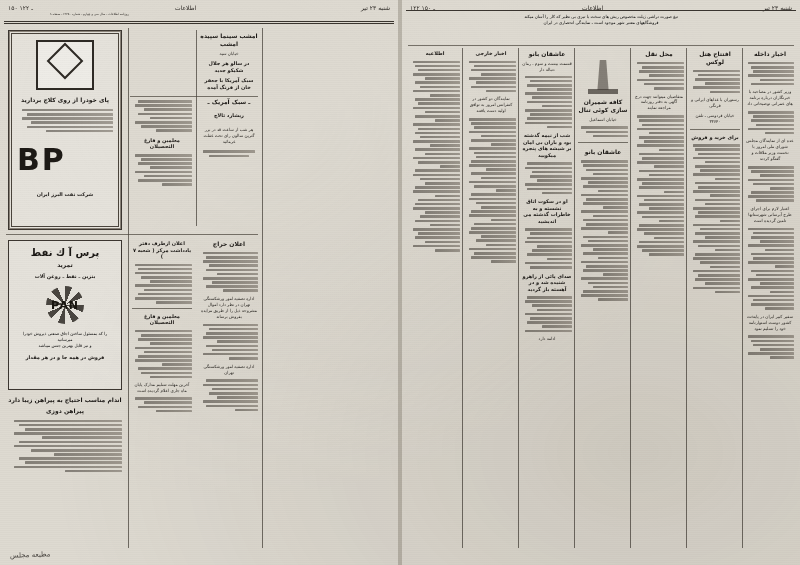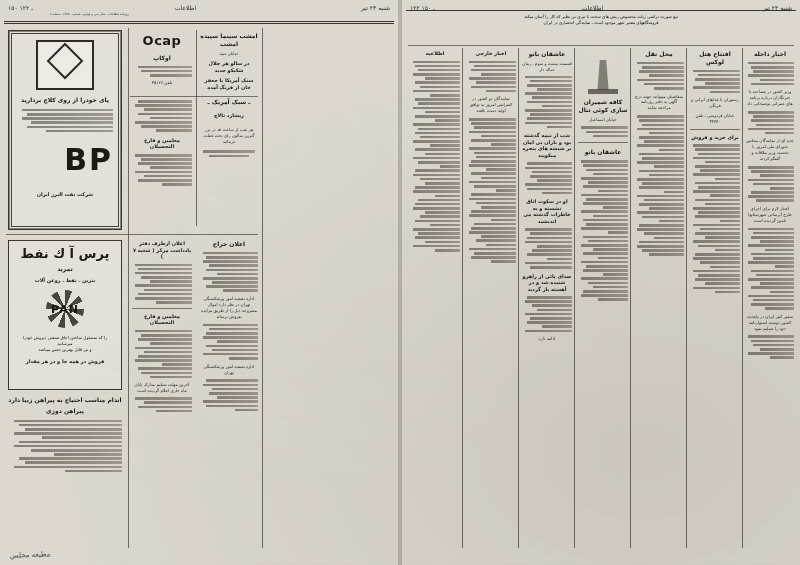--- a/index.html
+++ b/index.html
@@ -79,21 +79,21 @@
   .bp-shield{
     width:54px;height:46px;margin:0 auto;border:2px solid #2e2a25;
     position:relative;background:rgba(255,255,255,.35);
   }
   .bp-shield:before{
     content:"";position:absolute;left:50%;top:6px;transform:translateX(-50%) rotate(45deg);
     width:22px;height:22px;border:2px solid #2e2a25;
   }
   .bp-word{
     font-family:"DejaVu Sans", sans-serif;
-    font-weight:bold;font-size:30px;letter-spacing:2px;color:#1d1a16;text-align:right;
+    font-weight:bold;font-size:30px;letter-spacing:2px;color:#1d1a16;text-align:left;
   }
   .pan-logo{
     width:46px;height:40px;margin:0 auto;position:relative;
   }
   .pan-logo .star{
     position:absolute;left:50%;top:50%;transform:translate(-50%,-50%);
     width:38px;height:38px;background:
       conic-gradient(from 0deg,#2e2a25 0 6%, transparent 6% 12.5%,
                      #2e2a25 12.5% 18.5%, transparent 18.5% 25%,
                      #2e2a25 25% 31%, transparent 31% 37.5%,
@@ -161,30 +161,20 @@
             <div class="line w85"></div>
               <div class="line w90"></div>
               <div class="line w70"></div>
           </div>
           <div class="bp-word" style="margin-top:10px;">BP</div>
           <div class="hl xs" style="margin-top:14px;">شرکت نفت البرز ایران</div>
         </div>
       </div>
     </div>
 
-    <div class="col" style="left:132px;top:32px;width:60px;height:60px;">
-      <div class="ocap">Ocap</div>
-      <div class="hl sm" style="margin-top:3px;">اوکاپ</div>
-      <div class="body-lines" style="margin-top:4px;">
-        <div class="line w90"></div>
-          <div class="line w85"></div>
-          <div class="line w70"></div>
-      </div>
-      <div class="sub" style="margin-top:3px;">تلفن ۳۵۱۲۷</div>
-    </div>
 
     <div class="hrule" style="left:130px;top:96px;width:128px;"></div>
 
     <div class="col" style="left:132px;top:100px;width:60px;height:128px;">
       <div class="body-lines">
         <div class="line w90"></div>
           <div class="line w95"></div>
           <div class="line w80"></div>
         <div class="line w90"></div>
           <div class="line w70"></div>
@@ -296,21 +286,21 @@
       <div class="body-lines" style="margin-top:3px;">
         <div class="line w95"></div>
           <div class="line w80"></div>
           <div class="line w90"></div>
         <div class="line w60"></div>
       </div>
     </div>
 
     <div class="adbox" style="left:8px;top:240px;width:114px;height:150px;">
       <div style="padding:5px 6px 0;">
-        <div class="hl" style="font-size:13px;">پرس آ ك نفط</div>
+        <div class="hl" style="font-size:10px;">پرس آ ك نفط</div>
         <div class="hl sm" style="margin-top:2px;">تمرید</div>
         <div class="hl xs" style="margin-top:4px;">بنزین ـ نفط ـ روغن آلات</div>
         <div class="pan-logo" style="margin-top:6px;">
           <div class="star"></div>
           <div class="word">PAN</div>
         </div>
         <div class="sub" style="margin-top:6px;">را که بمسئول ساختن اجاق صنعتی ذیروش خودرا میرسانید</div>
         <div class="sub">و نیز قابل بهترین جنس میباشد</div>
         <div class="hl xs" style="margin-top:5px;">فروش در همه جا و در هر مقدار</div>
       </div>

